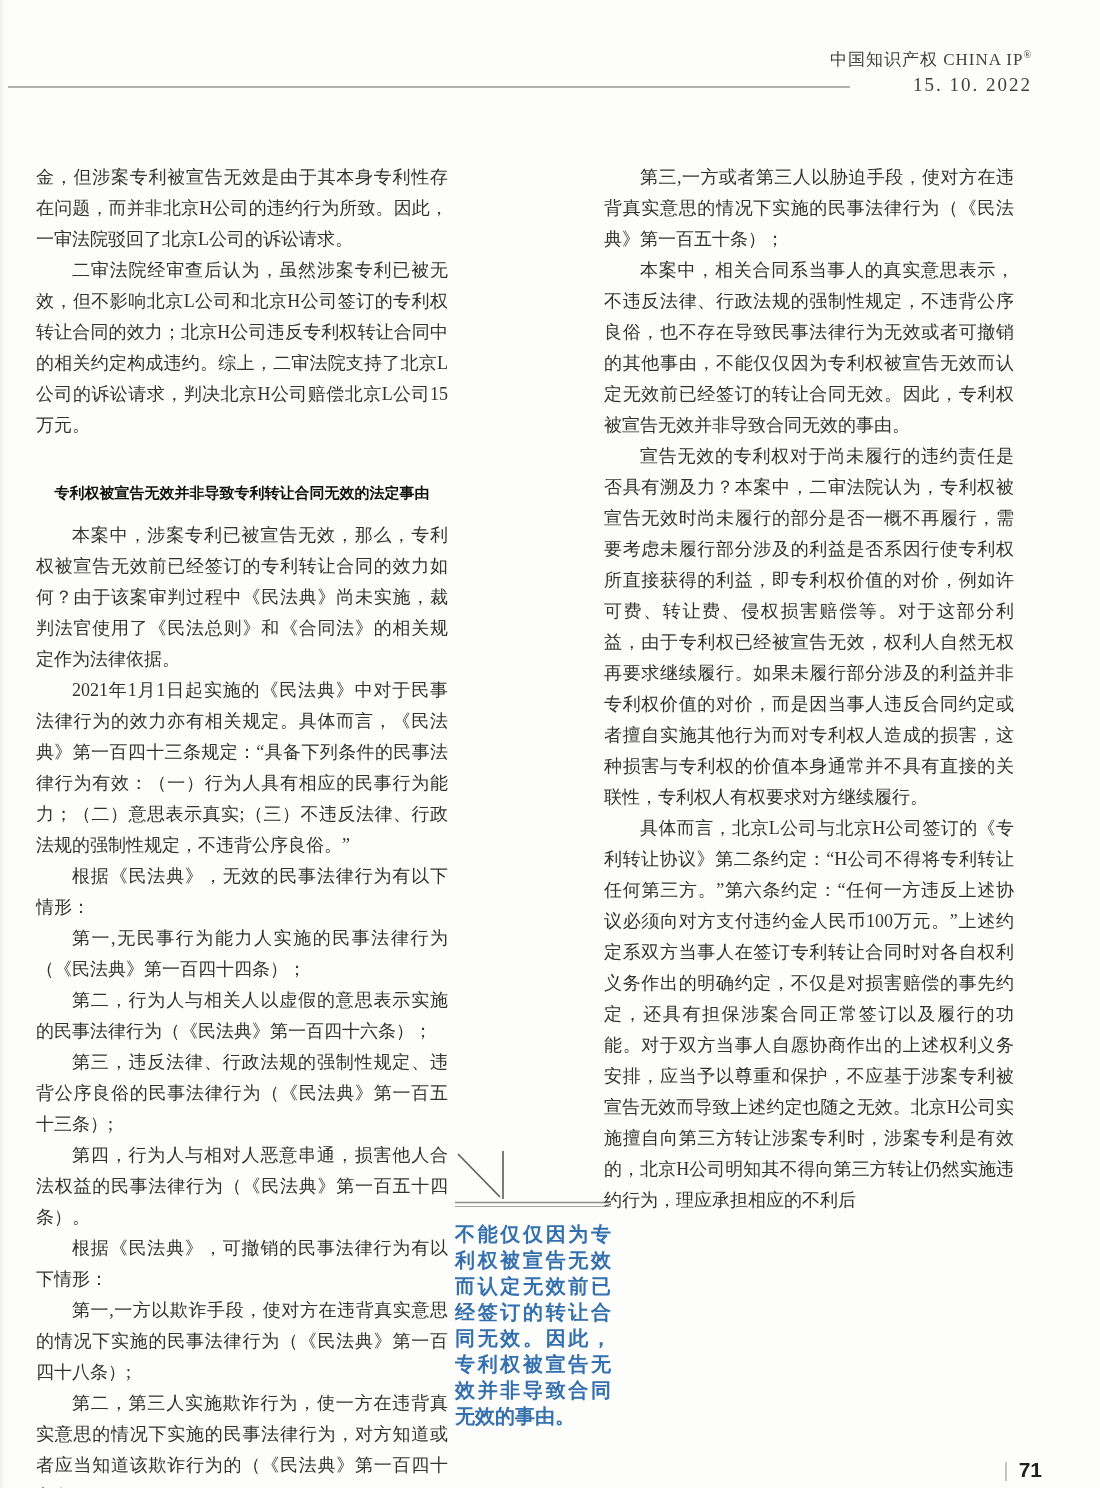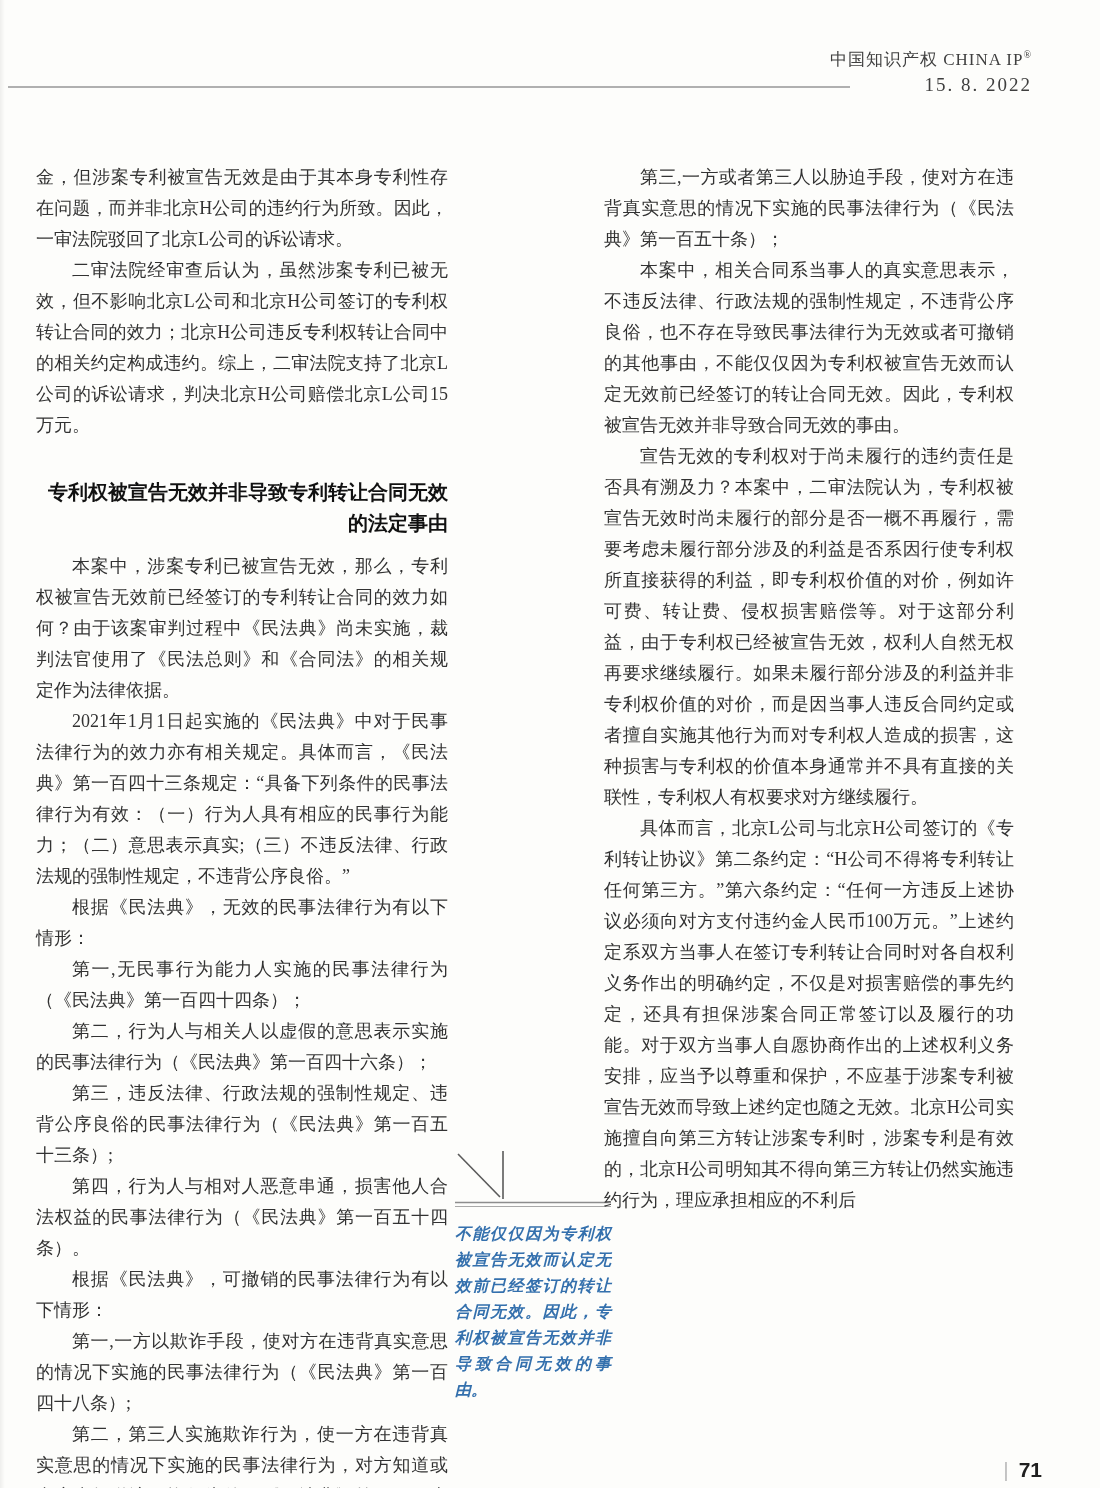--- a/index.html
+++ b/index.html
@@ -32,36 +32,35 @@
     position:absolute;top:162px;width:412px;
     font-size:18px;line-height:31px;
     text-align:justify;
   }
   .col-left{left:36px;}
   .col-right{left:604px;width:410px;}
   .col p{margin:0;text-indent:2em;}
   .col p.noindent{text-indent:0;}
   .col h2{
     font-family:"Liberation Sans","DejaVu Sans",sans-serif;
-    font-size:20px;line-height:31px;color:#111111;
-    font-weight:700;margin:36px 0 12px 0;text-indent:0;text-align:right;
+    font-size:15px;line-height:31px;color:#111111;
+    font-weight:700;margin:36px 0 12px 0;text-indent:0;text-align:center;
   }
   
   .pull-quote-wrap{
     position:absolute;left:455px;top:1146px;width:156px;
   }
   .pull-quote-arrow{display:block;}
   .pull-quote-text{
     margin-top:13px;
     font-family:"Liberation Sans","DejaVu Sans",sans-serif;
     font-weight:700;
-    font-size:16px;line-height:26px;
+    font-size:20px;line-height:26px;
     color:#3470ad;
     text-align:justify;
-    font-style:italic;
   }
   
   .page-number{
     position:absolute;top:1426px;right:58px;
     font-family:"Liberation Sans","DejaVu Sans",sans-serif;
     font-size:21px;font-weight:700;color:#1f1f1f;margin-top:32px;
   }
   .page-number .bar{
     color:#bcbcbc;font-weight:400;margin-right:10px;
   }
@@ -74,21 +73,21 @@
 </head>
 <body>
 
 <div class="page">
 
   <div class="scan-edge"></div>
 
   <div class="header-rule"></div>
   <div class="header-block">
     <div class="brand"><span>中国知识产权 CHINA IP</span><sup>®</sup></div>
-    <div class="issue-date">15. 8. 2022</div>
+    <div class="issue-date">15. 10. 2022</div>
   </div>
 
   <div class="col col-left">
     <p class="noindent">金，但涉案专利被宣告无效是由于其本身专利性存在问题，而并非北京H公司的违约行为所致。因此，一审法院驳回了北京L公司的诉讼请求。</p>
     <p>二审法院经审查后认为，虽然涉案专利已被无效，但不影响北京L公司和北京H公司签订的专利权转让合同的效力；北京H公司违反专利权转让合同中的相关约定构成违约。综上，二审法院支持了北京L公司的诉讼请求，判决北京H公司赔偿北京L公司15万元。</p>
     <h2>专利权被宣告无效并非导致专利转让合同无效的法定事由</h2>
     <p>本案中，涉案专利已被宣告无效，那么，专利权被宣告无效前已经签订的专利转让合同的效力如何？由于该案审判过程中《民法典》尚未实施，裁判法官使用了《民法总则》和《合同法》的相关规定作为法律依据。</p>
     <p>2021年1月1日起实施的《民法典》中对于民事法律行为的效力亦有相关规定。具体而言，《民法典》第一百四十三条规定：“具备下列条件的民事法律行为有效：（一）行为人具有相应的民事行为能力；（二）意思表示真实;（三）不违反法律、行政法规的强制性规定，不违背公序良俗。”</p>
     <p>根据《民法典》，无效的民事法律行为有以下情形：</p>
     <p>第一,无民事行为能力人实施的民事法律行为（《民法典》第一百四十四条）；</p>

